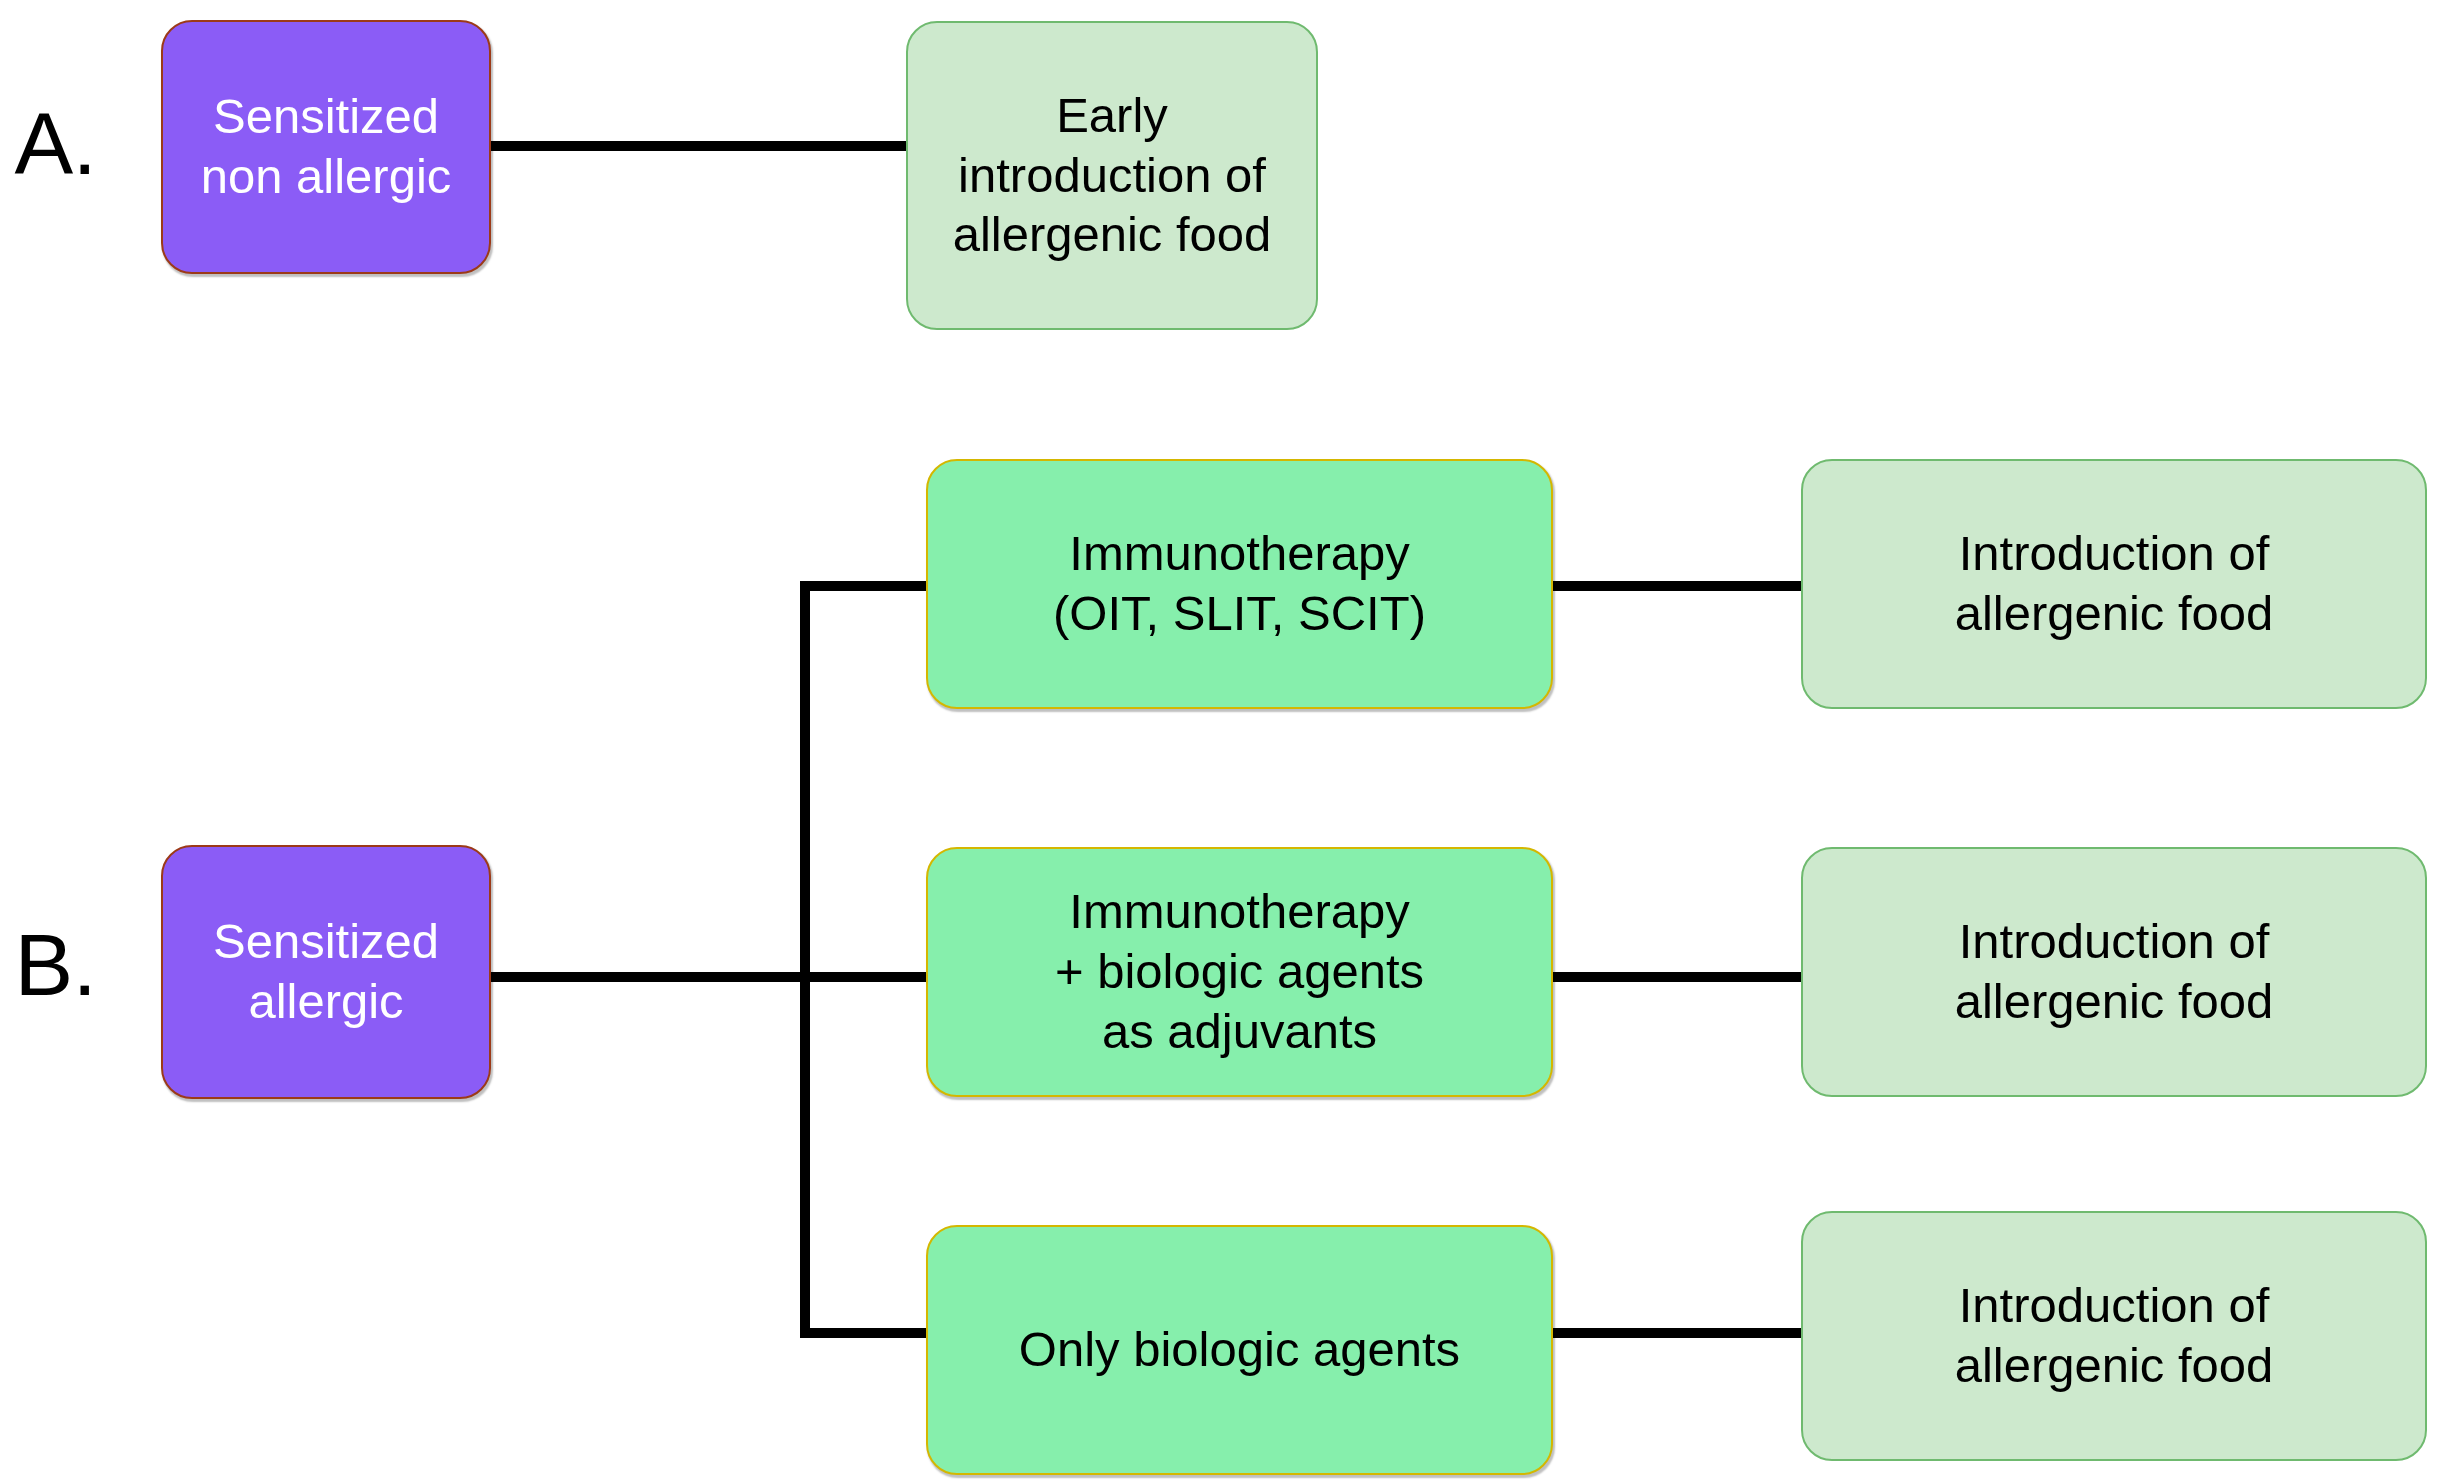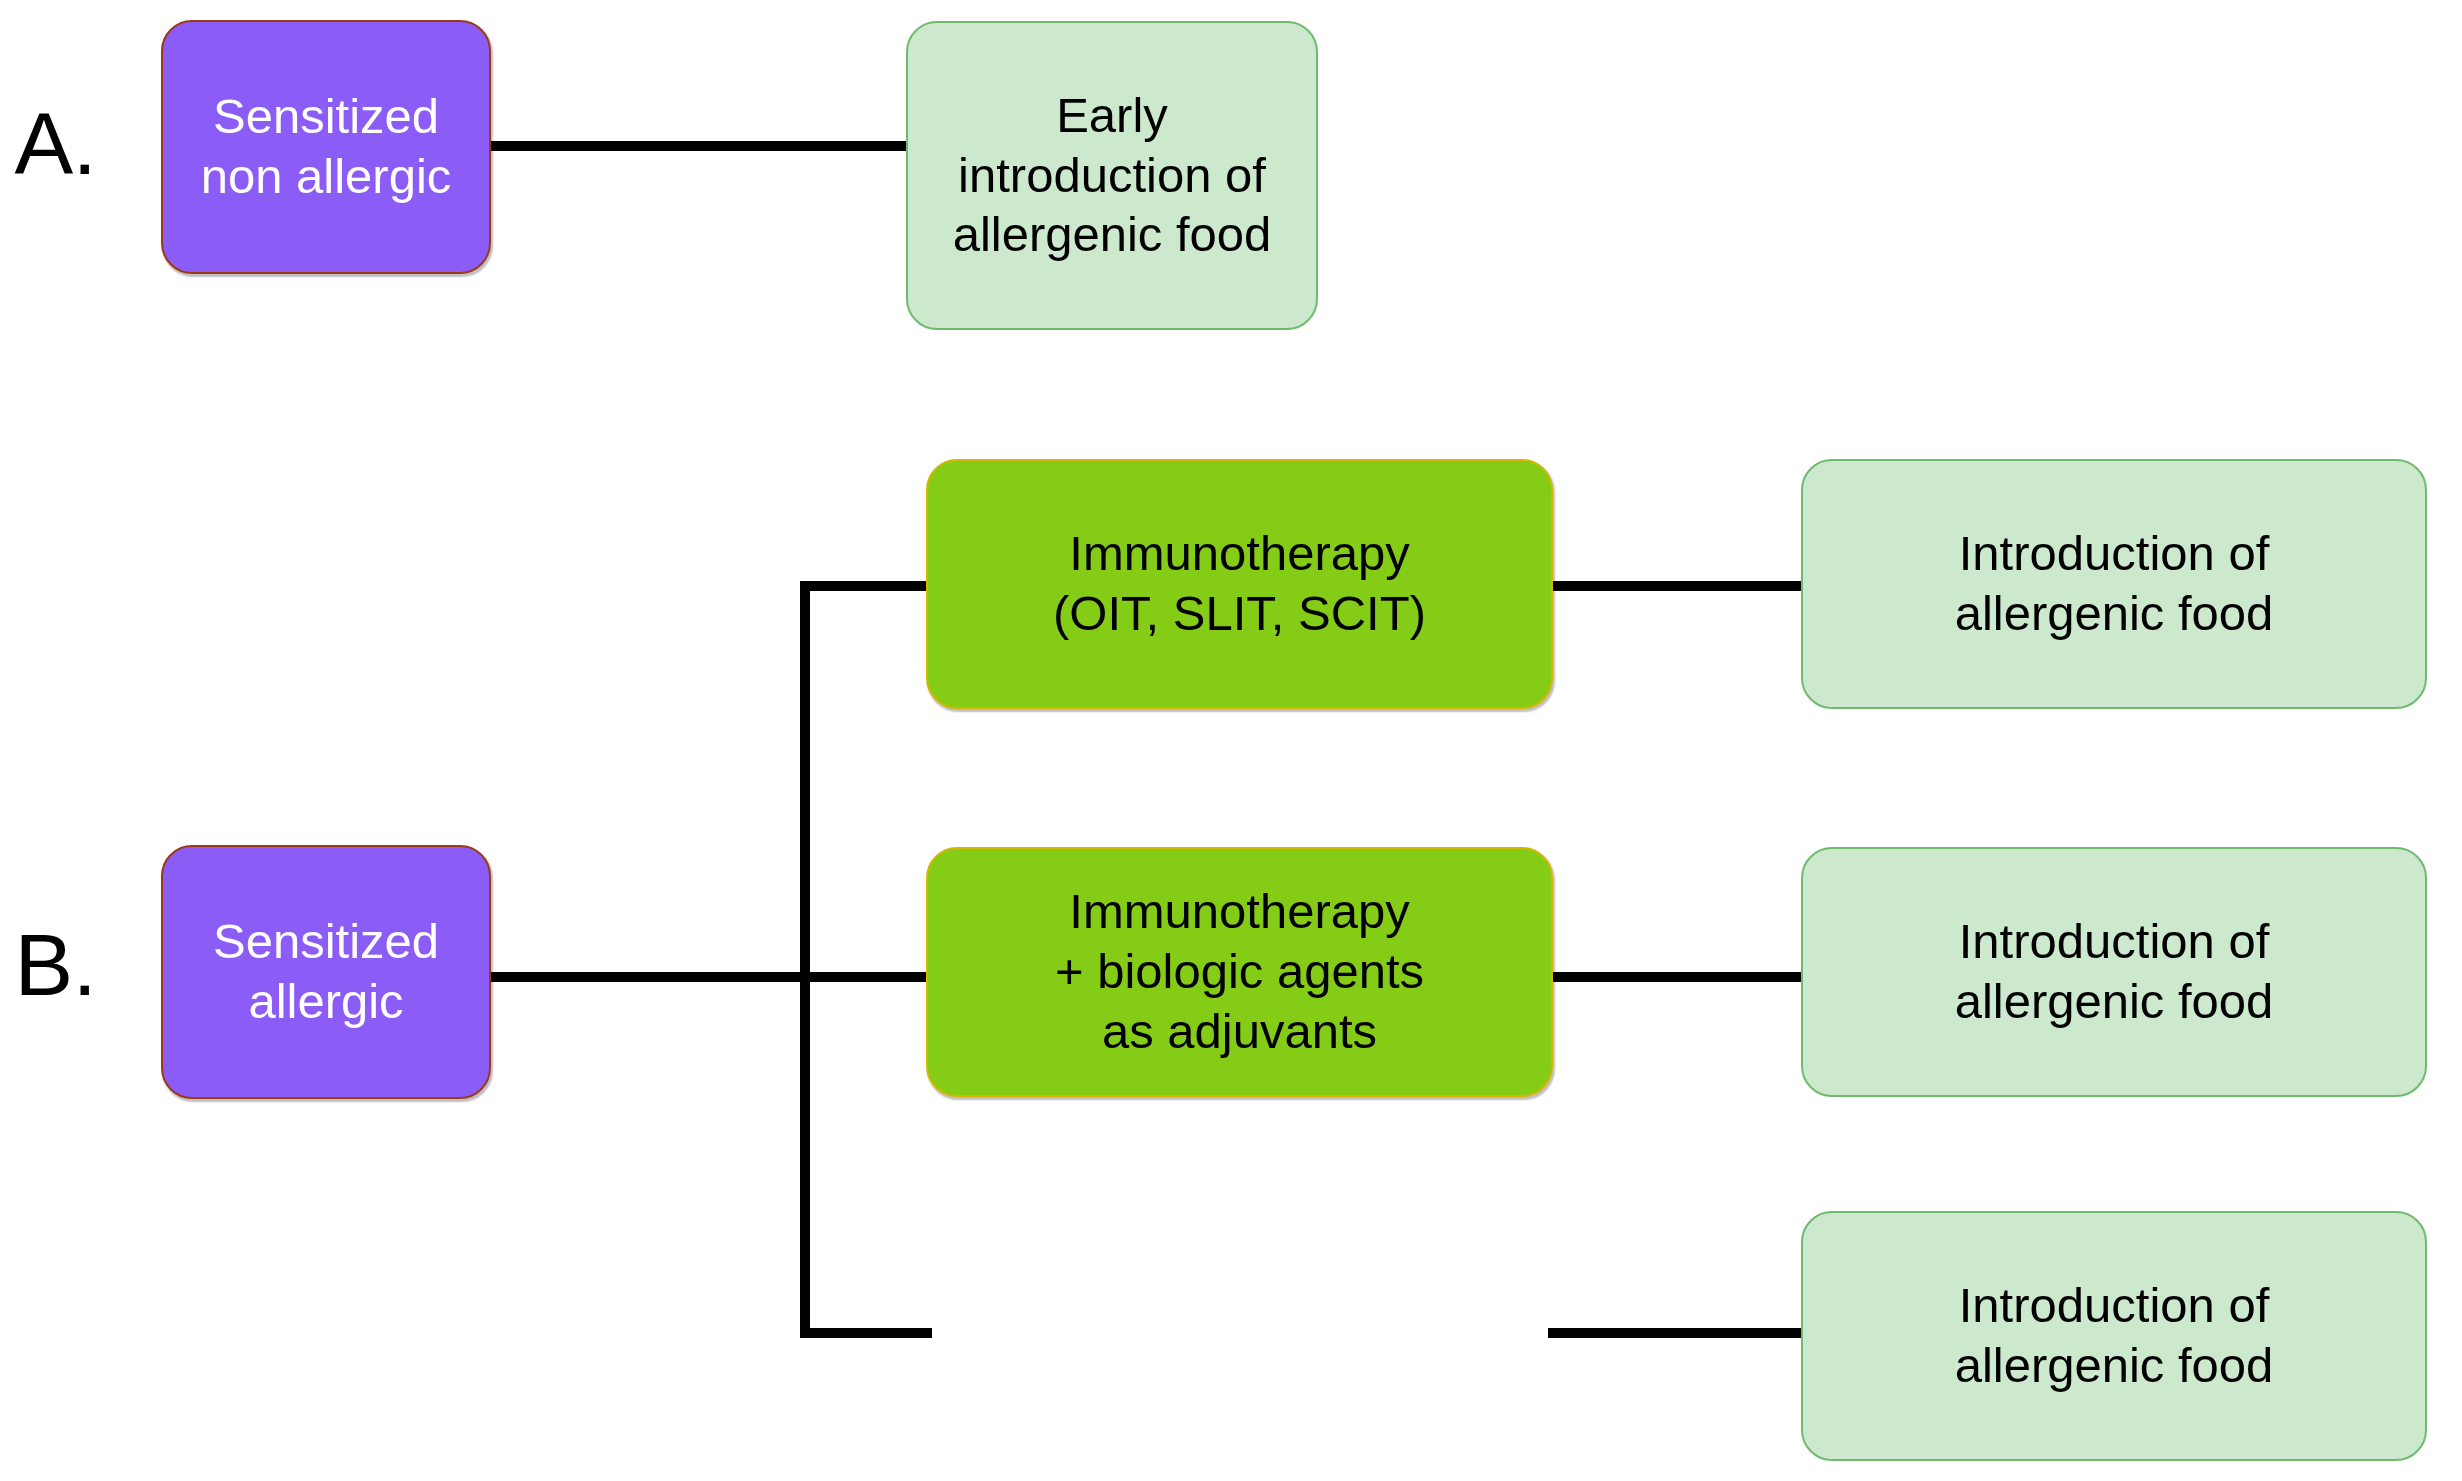--- a/index.html
+++ b/index.html
@@ -52,21 +52,21 @@
     width: 100%;
   }
 
   .node.orange {
     background: #8b5cf6;
     border: 2.7px solid #9c3a18;
     color: #ffffff;
     box-shadow: 1.8px 2.7px 1.8px rgba(0,0,0,0.25);
   }
   .node.yellow {
-    background: #84cc16;
+    background: #86efac;
     border: 2.7px solid #d4b700;
     color: #000000;
     box-shadow: 1.8px 2.7px 1.8px rgba(0,0,0,0.25);
   }
   .node.green {
     background: #cde9cd;
     border: 2.7px solid #6fba6f;
     color: #000000;
   }
 
@@ -125,20 +125,23 @@
     <span class="node-text">Immunotherapy
 (OIT, SLIT, SCIT)</span>
   </div>
 
   <div class="node yellow" style="left:926px; top:847px; width:627px; height:250px;">
     <span class="node-text">Immunotherapy
 + biologic agents
 as adjuvants</span>
   </div>
 
+  <div class="node yellow" style="left:926px; top:1225px; width:627px; height:250px;">
+    <span class="node-text">Only biologic agents</span>
+  </div>
 
   <div class="node green" style="left:1801px; top:459px; width:626px; height:250px;">
     <span class="node-text">Introduction of
 allergenic food</span>
   </div>
 
   <div class="node green" style="left:1801px; top:847px; width:626px; height:250px;">
     <span class="node-text">Introduction of
 allergenic food</span>
   </div>

